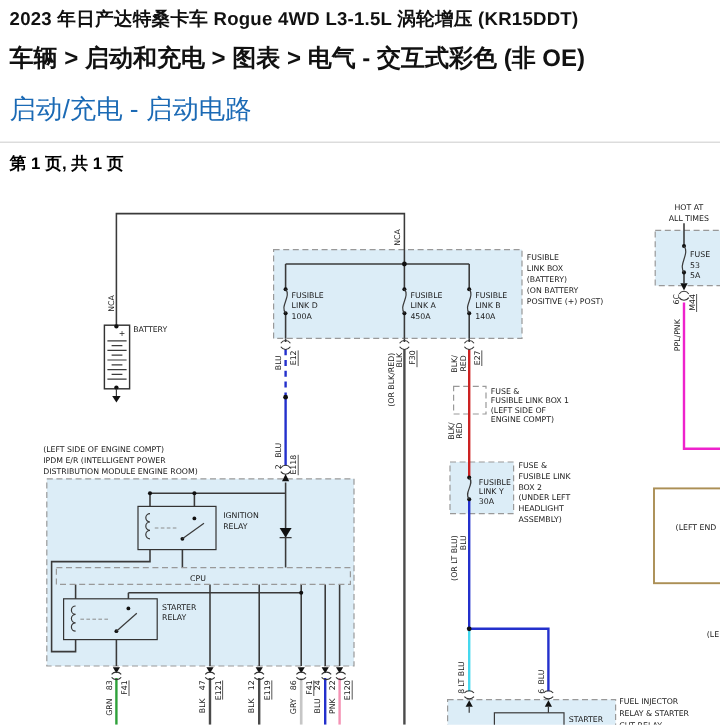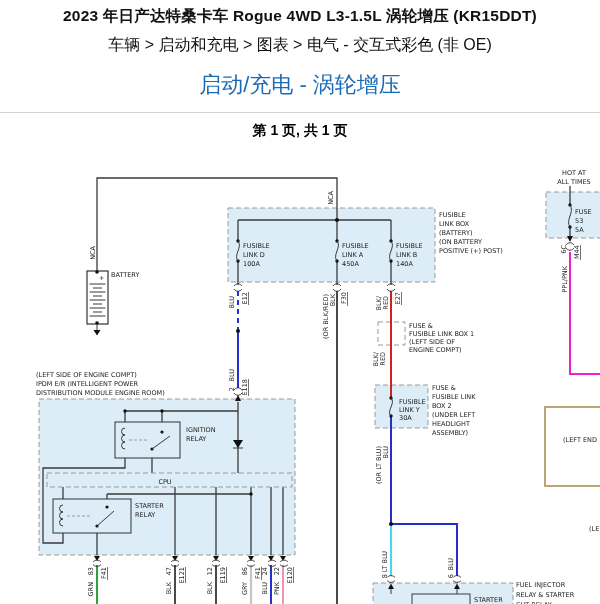--- a/index.html
+++ b/index.html
@@ -1,19 +1,19 @@
 <!DOCTYPE html>
 <html><head>
 <meta charset="utf-8">
 <style>
   html,body{margin:0;padding:0;background:#fff;}
   body{width:600px;height:604px;overflow:hidden;font-family:"Liberation Sans",sans-serif;position:relative;}
-  .header{position:absolute;top:0;left:0;width:600px;text-align:center;}
+  .header{position:absolute;top:0;left:0;width:600px;}
   .h-line1{margin:6px 8px 0 8px;font-size:15.5px;font-weight:700;color:#111;letter-spacing:.2px;}
-  .h-crumb{margin:8px 8px 0 8px;font-size:16px;font-weight:400;color:#111;}
+  .h-crumb{margin:8px 8px 0 8px;font-size:20px;font-weight:700;color:#111;}
   .h-title{margin:14px 8px 0 8px;font-size:22px;font-weight:400;color:#1b6ab5;}
   .h-rule{border:none;border-top:1px solid #d4d4d4;margin:12px 0 0 0;}
   .h-page{margin:9px 8px 0 8px;font-size:14px;font-weight:700;color:#000000;}
   svg{position:absolute;top:134px;left:0;}
   svg text{font-family:"DejaVu Sans",sans-serif;font-size:6.5px;fill:#1a1a1a;}
   .wire{stroke:#3a3a3a;stroke-width:1.3;fill:none;}
   .thin{stroke:#3a3a3a;stroke-width:1;fill:none;}
   .bluw{stroke:#2330cc;stroke-width:2;fill:none;}
   .bludash{stroke:#2330cc;stroke-width:2;fill:none;stroke-dasharray:5 4;}
   .redw{stroke:#cc2222;stroke-width:2;fill:none;}
@@ -32,21 +32,21 @@
   .arc{stroke:#333;stroke-width:0.9;fill:none;}
   .ul{stroke:#333;stroke-width:0.7;}
   .mech{stroke:#888;stroke-width:0.8;stroke-dasharray:3 2;fill:none;}
 </style>
 </head>
 <body>
 
 <div class="header">
   <div class="h-line1">2023 年日产达特桑卡车 Rogue 4WD L3-1.5L 涡轮增压 (KR15DDT)</div>
   <div class="h-crumb">车辆 &gt; 启动和充电 &gt; 图表 &gt; 电气 - 交互式彩色  (非 OE)</div>
-  <div class="h-title">启动/充电 - 涡轮增压</div>
+  <div class="h-title">启动/充电 - 启动电路</div>
   <hr class="h-rule">
   <div class="h-page">第 1 页, 共 1 页</div>
 </div>
 
 <svg width="600" height="470" viewBox="0 134 600 470">
 
   <g>
     <rect class="boxfill" x="228" y="208" width="207" height="74"></rect>
   </g>
   <g>

